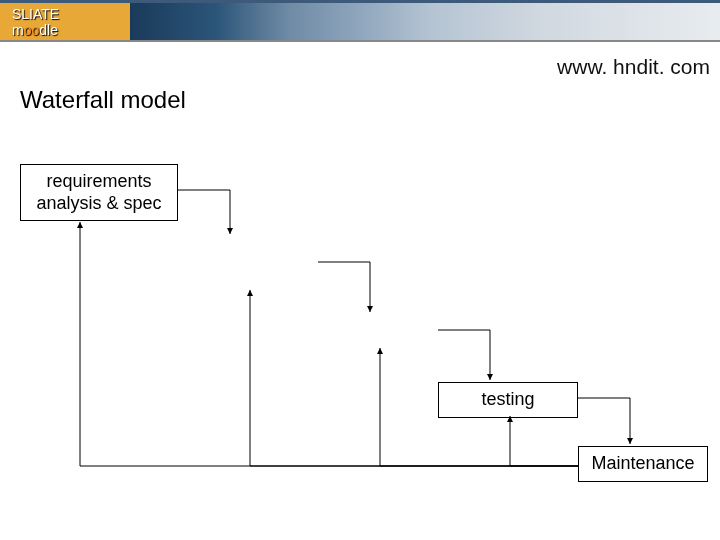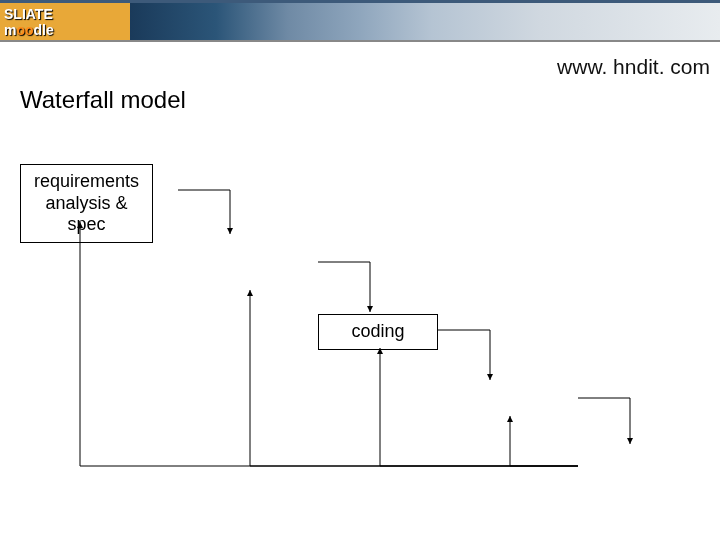--- a/index.html
+++ b/index.html
@@ -15,23 +15,23 @@
     width: 100%;
     height: 42px;
     background: linear-gradient(90deg, #e8a838 0%, #e8a838 18%, #1a3a5a 18%, #2b5578 30%, #6f8aa5 40%, #8fa6bd 50%, #b5c4d3 60%, #d0d8e0 75%, #e8ecef 100%);
     border-top: 3px solid #3d5a7a;
     border-bottom: 2px solid #888;
     display: flex;
     align-items: center;
   }
   .banner-logo {
     color: #fff;
-    font-weight: bold;
+    font-weight: normal;
     font-size: 14px;
-    margin-left: 4px;
+    margin-left: 12px;
     text-shadow: 1px 1px 1px #000;
   }
   .banner-logo .moo { color: #ff8c1a; }
   .url {
     position: absolute;
     top: 55px;
     right: 10px;
     font-size: 21px;
     color: #111;
   }
@@ -75,22 +75,23 @@
     <span>SLIATE</span><br>
     <span>m</span><span class="moo">oo</span><span>dle</span>
   </div>
 </div>
 
 <div class="url">www. hndit. com</div>
 <div class="title">Waterfall model</div>
 
 <div class="diagram">
 
-  <div class="stage" style="left:0px;   top:14px;  width:133px;">requirements<br>analysis &amp; spec</div>
-  <div class="stage" style="left:298px; top:164px; width:120px;">coding</div>
+  <div class="stage" style="left:0px;   top:14px;  width:158px;">requirements<br>analysis &amp; spec</div>
+  <div class="stage" style="left:418px; top:232px; width:140px;">testing</div>
+  <div class="stage" style="left:558px; top:296px; width:130px;">Maintenance</div>
 
   <svg class="arrows">
     <defs>
       <marker id="ah" markerWidth="8" markerHeight="8" refX="6" refY="3" orient="auto">
         <path d="M0,0 L6,3 L0,6 Z" fill="#000"></path>
       </marker>
     </defs>
 
     <path d="M158,40 H210 V84" stroke="#000" fill="none" marker-end="url(#ah)"></path>
     <path d="M298,112 H350 V162" stroke="#000" fill="none" marker-end="url(#ah)"></path>

